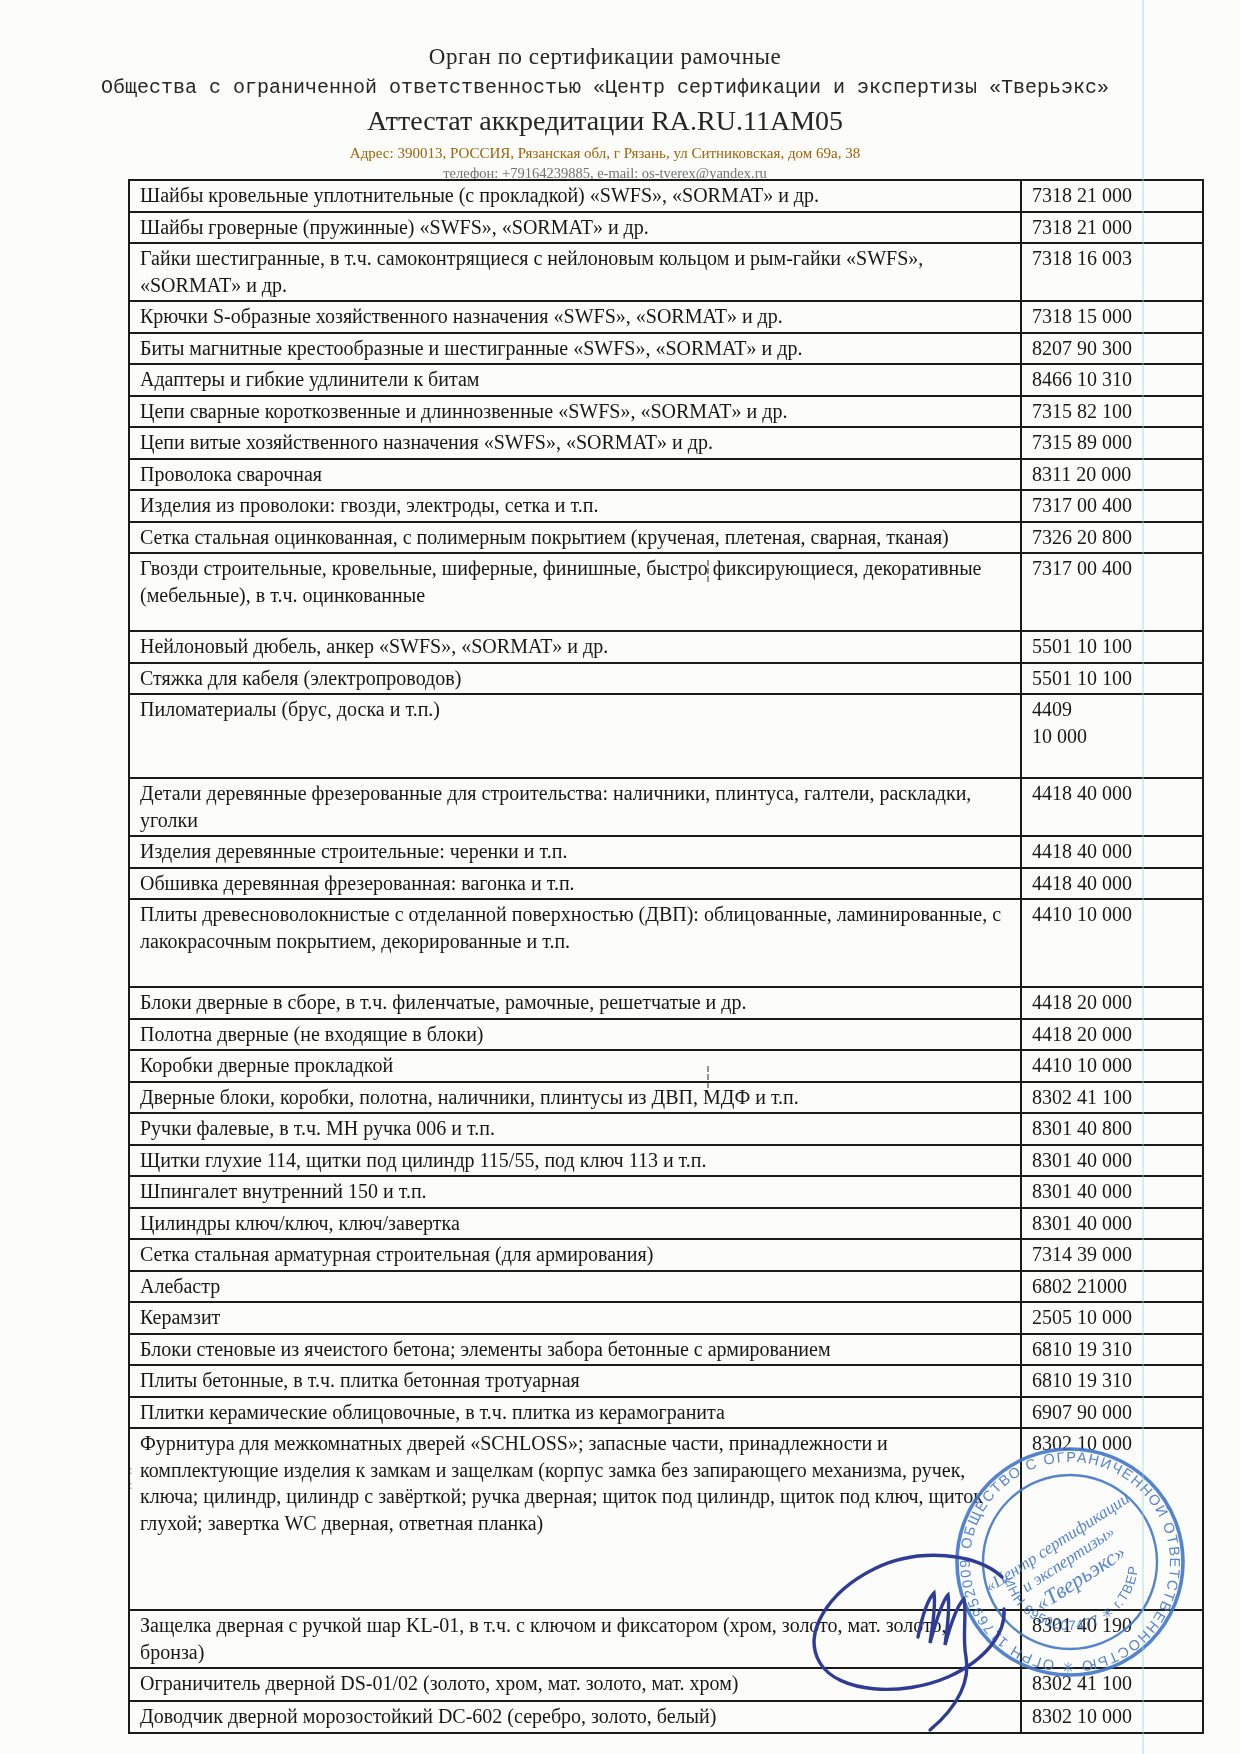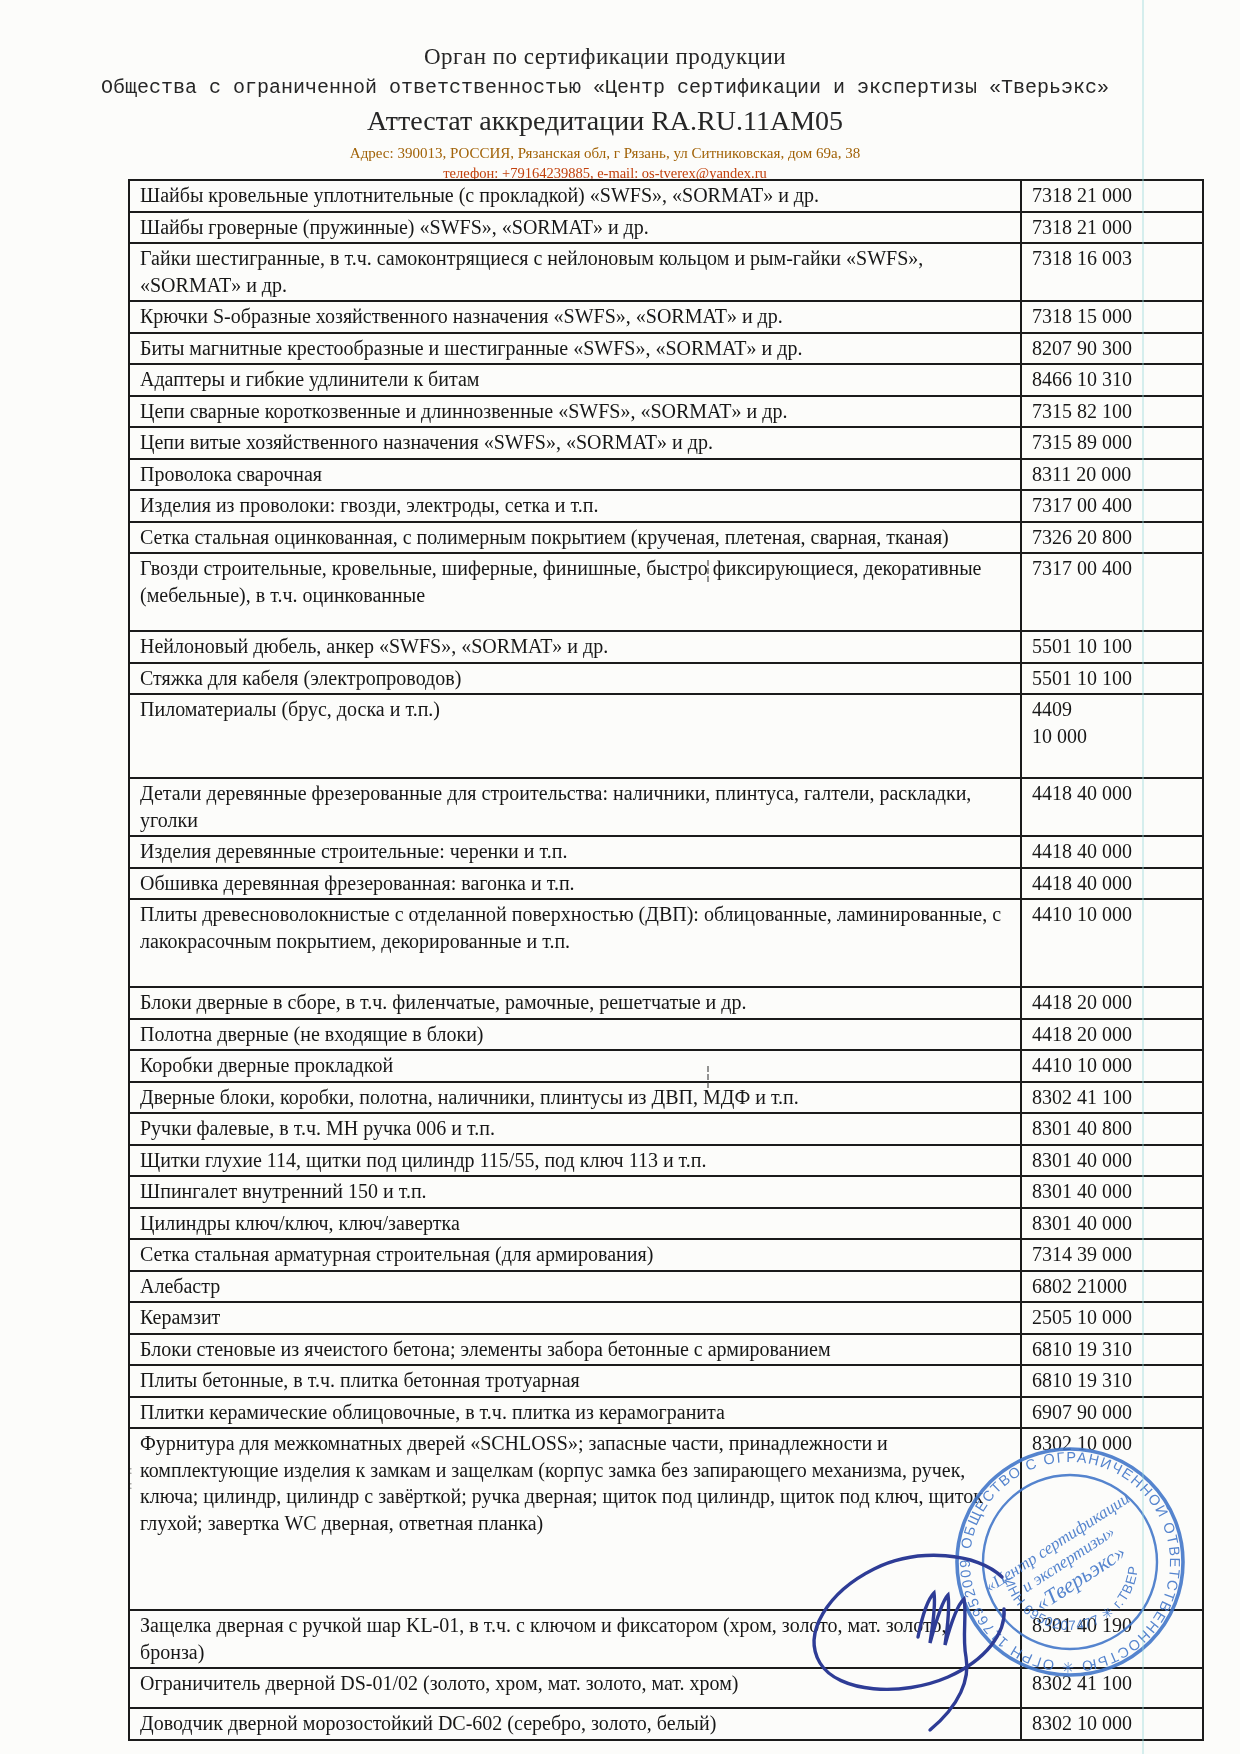--- a/index.html
+++ b/index.html
@@ -11,60 +11,60 @@
   .page{
     position:relative;width:1240px;height:1754px;overflow:hidden;
     background:#fcfcfa;color:#1c1c1c;
   }
   
   .doc-header{position:absolute;top:44px;left:0;width:1210px;text-align:center;color:#262626;}
   .h-line1{font-size:23px;letter-spacing:.5px;margin:0 0 6px 0;}
   .h-line2{font-size:20px;margin:0 0 6px 0;font-family:Liberation Mono, monospace;}
   .h-line3{font-size:28px;margin:0 0 8px 0;}
   .h-addr{font-size:15px;margin:0 0 3px 0;color:#a16207;}
-  .h-contact{font-size:14.5px;margin:0;color:#c2410c;}
+  .h-contact{font-size:14.5px;margin:0;color:#737373;}
   
   .tbl-wrap{position:absolute;top:179px;left:128px;}
   table.products{
     border-collapse:collapse;table-layout:fixed;width:1066px;
     background:transparent;
   }
   table.products td{
     border:2px solid #1b1b1b;
     vertical-align:top;
     font-size:20px;line-height:26.5px;
     padding:1px 8px 2px 10px;
     color:#171717;
   }
   td.c-product{width:872px;}
   td.c-code{width:162px;white-space:pre-line;}
   tbody tr{height:28px;}
   tbody tr:nth-child(12){height:78px;}
   tbody tr:nth-child(15){height:84px;}
   tbody tr:nth-child(19){height:88px;}
   tbody tr:nth-child(34){height:182px;}
-  tbody tr:nth-child(36){height:40px;border-radius:11px;}
+  tbody tr:nth-child(36){height:33px;border-radius:11px;}
   tbody tr:nth-child(37){height:30px;}
   
   .stamp{position:absolute;left:948px;top:1440px;width:244px;height:244px;opacity:.88;}
   .signature{position:absolute;left:790px;top:1525px;width:300px;height:220px;}
   
   .scan-line{position:absolute;left:1142px;top:0;width:2px;height:1754px;background:rgba(150,215,215,.38);}
   .dot-artifact{position:absolute;width:0;height:22px;border-left:2px dashed rgba(60,60,60,.55);}
   .dot-a1{left:707px;top:560px;}
   .dot-a2{left:707px;top:1066px;}
   .speck{position:absolute;left:129px;top:1462px;color:#9a9a97;font-size:13px;line-height:15px;letter-spacing:1px;}
 </style>
 </head>
 <body>
 
 <div class="page">
 
   <div class="doc-header">
-    <div class="h-line1">Орган по сертификации продукции</div>
+    <div class="h-line1">Орган по сертификации рамочные</div>
     <div class="h-line2">Общества с ограниченной ответственностью «Центр сертификации и экспертизы «Тверьэкс»</div>
     <div class="h-line3">Аттестат аккредитации RA.RU.11AM05</div>
     <div class="h-addr">Адрес: 390013, РОССИЯ, Рязанская обл, г Рязань, ул Ситниковская, дом 69а, 38</div>
     <div class="h-contact">телефон: +79164239885, e-mail: os-tverex@yandex.ru</div>
   </div>
 
   <div class="tbl-wrap">
     <table class="products">
       <tbody>
           <tr>

